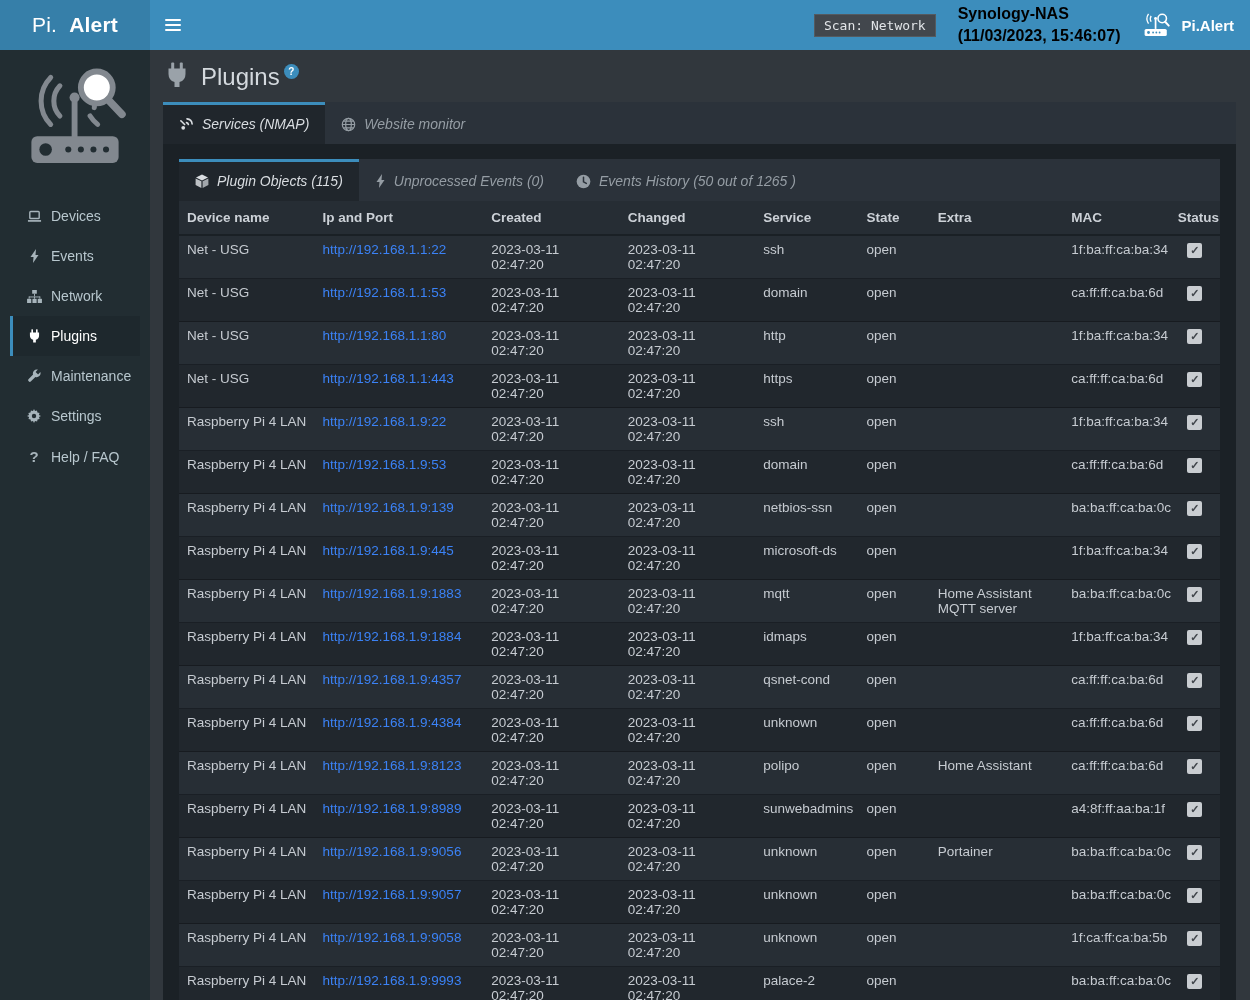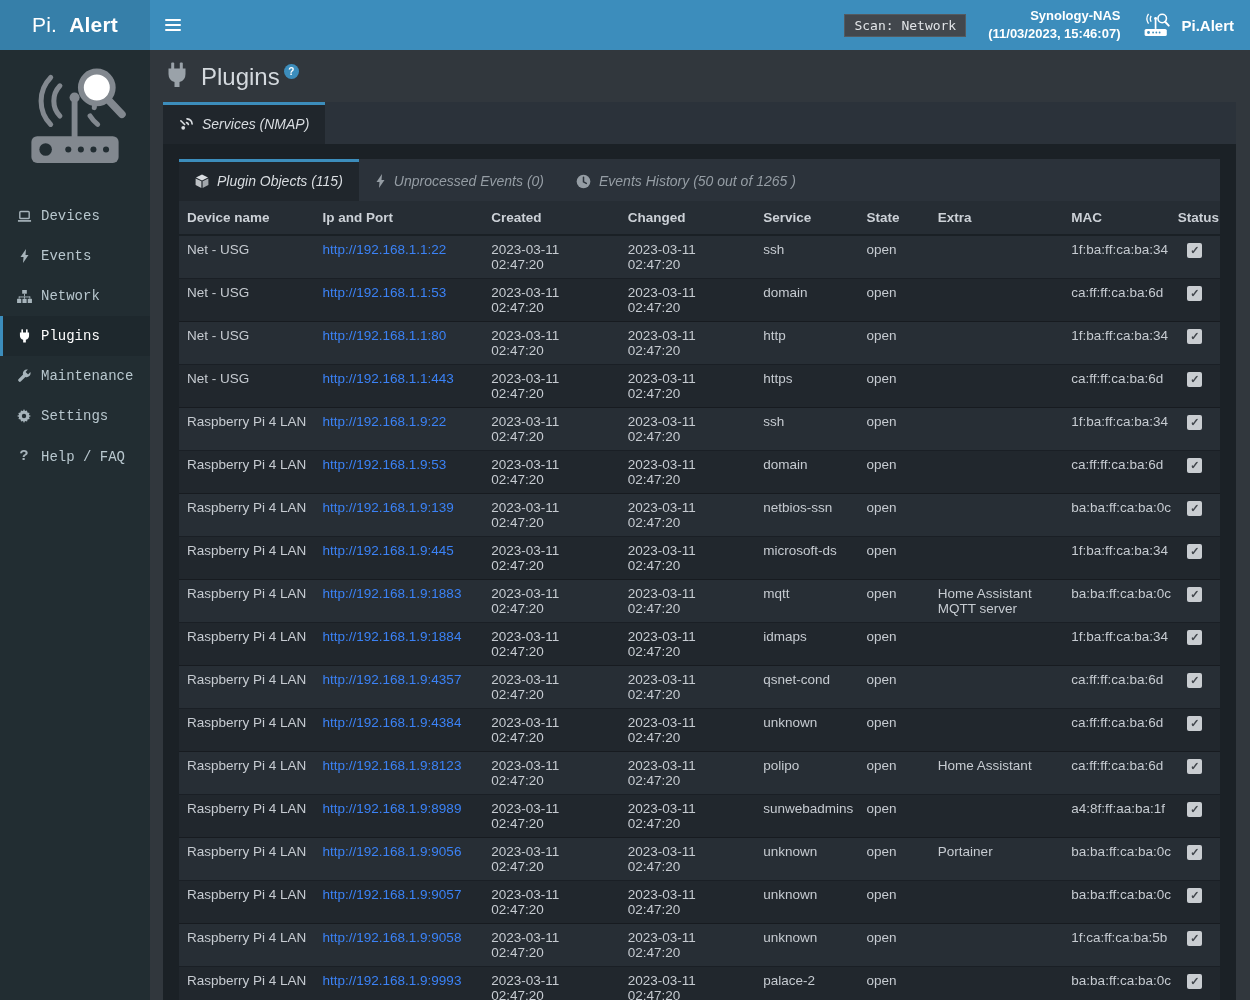--- a/index.html
+++ b/index.html
@@ -11,28 +11,28 @@
   .logo { width:150px; height:50px; background:#367fa9; color:#fff; display:flex;
     align-items:center; justify-content:center; font-size:21px; letter-spacing:.2px; }
   .logo b { font-weight:bold;margin-left:12px; }
   .navbar { flex:1; background:#3c8dbc; display:flex; align-items:center; }
   .hamburger { width:46px; height:50px; display:flex; flex-direction:column; gap:3px;
     align-items:center; justify-content:center; cursor:pointer; }
   .hamburger span { width:16px; height:2px; background:#fff; border-radius:1px; }
   .nav-right { margin-left:auto; display:flex; align-items:center; gap:22px; padding-right:16px; }
   .scan-badge { background:#42474d; border:1px solid #545a60; color:#e2e5e8;
     font-family:"DejaVu Sans Mono", monospace; font-size:13px; padding:3px 9px; border-radius:0; }
-  .host-block { color:#ffffff; font-size:13px; font-weight:bold; line-height:1.4; text-align:right; }
+  .host-block { color:#000000; font-size:16px; font-weight:bold; line-height:1.4; text-align:left; }
   .brand-right { display:flex; align-items:center; gap:9px; color:#fff; font-size:15px; font-weight:bold; }
   .brand-right svg { display:block; }
 
   
   .sidebar { position:fixed; top:50px; left:0; bottom:0; width:150px; background:#222d32; z-index:40; }
   .side-logo { padding:14px 0 10px; display:flex; justify-content:center; }
-  .menu { list-style:none; margin:14px 0 0; padding:0;font-family:Liberation Mono, monospace; }
+  .menu { list-style:none; margin:14px 10px 0; padding:0; }
   .menu-item { display:flex; align-items:center; gap:9px; padding:12px 4px 12px 13px;
     color:#b8c7ce; font-size:14px; border-left:3px solid transparent; cursor:pointer; }
   .menu-item .mi-icon { width:16px; display:flex; justify-content:center; color:#a7b4bb; }
   .menu-item.active { background:#1e282d; border-left-color:#3c8dbc; color:#fff; }
   .menu-item.active .mi-icon { color:#fff; }
   .qmark { font-size:15px; font-weight:bold; }
 
   
   .content { margin-left:150px; padding:50px 14px 0 13px; }
   .page-head { display:flex; align-items:center; gap:12px; padding:12px 2px 10px; color:#d4d9de; }
@@ -215,20 +215,30 @@
         <div class="tab active">
           <span class="t-icon">
             <svg width="15" height="15" viewBox="0 0 16 16" fill="none">
               <circle cx="4.5" cy="11.5" r="2" fill="currentColor"></circle>
               <path d="M8.5 2 a 6 6 0 0 1 5.5 5.5" stroke="currentColor" stroke-width="1.7" stroke-linecap="round"></path>
               <path d="M8 6 a 2.6 2.6 0 0 1 2 2" stroke="currentColor" stroke-width="1.7" stroke-linecap="round"></path>
               <path d="M2 4 l4 4" stroke="currentColor" stroke-width="1.7" stroke-linecap="round"></path>
             </svg>
           </span>
           <span>Services (NMAP)</span>
+        </div>
+        <div class="tab">
+          <span class="t-icon">
+            <svg width="15" height="15" viewBox="0 0 16 16" fill="none" stroke="currentColor" stroke-width="1.3">
+              <circle cx="8" cy="8" r="6.6"></circle>
+              <ellipse cx="8" cy="8" rx="3" ry="6.6"></ellipse>
+              <path d="M1.4 8 h13.2 M2.4 4.5 h11.2 M2.4 11.5 h11.2"></path>
+            </svg>
+          </span>
+          <span>Website monitor</span>
         </div>
       </div>
     <div class="outer-pane">
       <div class="tabstrip">
           <div class="tab active">
             <span class="t-icon">
               <svg width="14" height="15" viewBox="0 0 14 15" fill="currentColor">
                 <path d="M7 0.5 13 3.5 7 6.5 1 3.5 z"></path>
                 <path d="M0.6 4.4 6.4 7.3 6.4 14 0.6 11 z" opacity="0.85"></path>
                 <path d="M13.4 4.4 7.6 7.3 7.6 14 13.4 11 z" opacity="0.7"></path>

